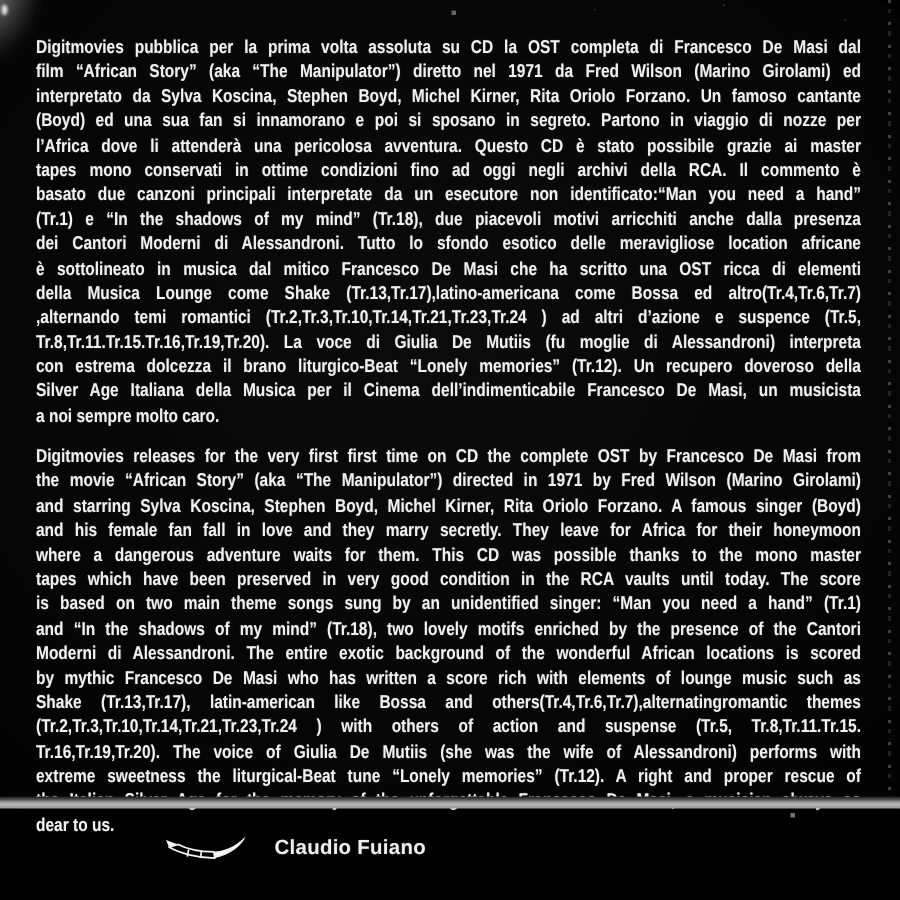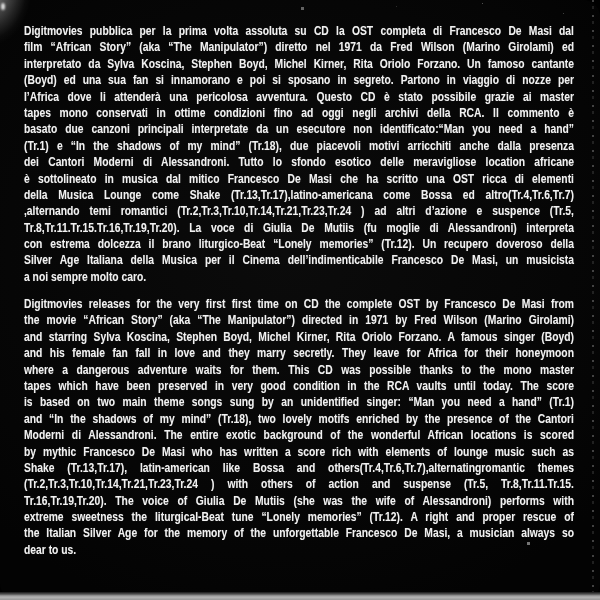--- a/index.html
+++ b/index.html
@@ -4,21 +4,21 @@
 <style>
   html, body {
     margin: 0; padding: 0;
     width: 600px; height: 600px;
     background: #000;
     overflow: hidden;
   }
   .page {
     position: absolute;
     left: 0; top: 0;
-    width: 600px; height: 600px;
+    width: 600px; height: 539px;
     background: radial-gradient(ellipse 420px 380px at 48% 42%, #0b0b0b, #050505 80%, #030303 100%);
     font-family: "Liberation Sans", sans-serif;
     border-radius: 17px;
   }
   .para {
     position: absolute;
     left: 24px;
     width: 660px;
     transform: scaleX(0.8333);
     transform-origin: 0 0;
@@ -138,17 +138,32 @@
       <div class="tline">Moderni di Alessandroni. The entire exotic background of the wonderful African locations is scored</div>
       <div class="tline">by mythic Francesco De Masi who has written a score rich with elements of lounge music such as</div>
       <div class="tline">Shake (Tr.13,Tr.17), latin-american like Bossa and others(Tr.4,Tr.6,Tr.7),alternatingromantic themes</div>
       <div class="tline">(Tr.2,Tr.3,Tr.10,Tr.14,Tr.21,Tr.23,Tr.24 ) with others of action and suspense (Tr.5, Tr.8,Tr.11.Tr.15.</div>
       <div class="tline">Tr.16,Tr.19,Tr.20). The voice of Giulia De Mutiis (she was the wife of Alessandroni) performs with</div>
       <div class="tline">extreme sweetness the liturgical-Beat tune “Lonely memories” (Tr.12). A right and proper rescue of</div>
       <div class="tline">the Italian Silver Age for the memory of the unforgettable Francesco De Masi, a musician always so</div>
       <div class="tline tlast">dear to us.</div>
     </div>
 
+  <div class="signature">
+    <span class="logo-wrap">
+      <svg width="55" height="20" viewBox="0 0 54 18" xmlns="http://www.w3.org/2000/svg">
+
+        <path d="M0.6,5 L8.6,8 L2.6,9.7 Z" fill="#f2f2f2"></path>
+
+        <path d="M8.6,8 C14,10.8 21,12.6 32,12.9 L32.6,16.9 C21,16.9 9.5,13.7 2.6,9.7 Z" fill="none" stroke="#f2f2f2" stroke-width="1.15" stroke-linejoin="round"></path>
+        <path d="M15.5,11.2 L14.6,15.9" stroke="#f2f2f2" stroke-width="1.1"></path>
+        <path d="M23.8,12.4 L23.3,16.8" stroke="#f2f2f2" stroke-width="1.1"></path>
+
+        <path d="M30.5,12.85 C38,12.7 45.5,10 52.8,2.8 C50.6,8.4 43,14.7 32.8,16.9 L32.2,12.9 Z" fill="#f2f2f2"></path>
+      </svg>
+    </span>
+    <span class="sig-name">Claudio Fuiano</span>
+  </div>
 
   <div class="noise-right"></div>
   <div class="edge-bottom"></div>
 
 </div>
 
 </body></html>

